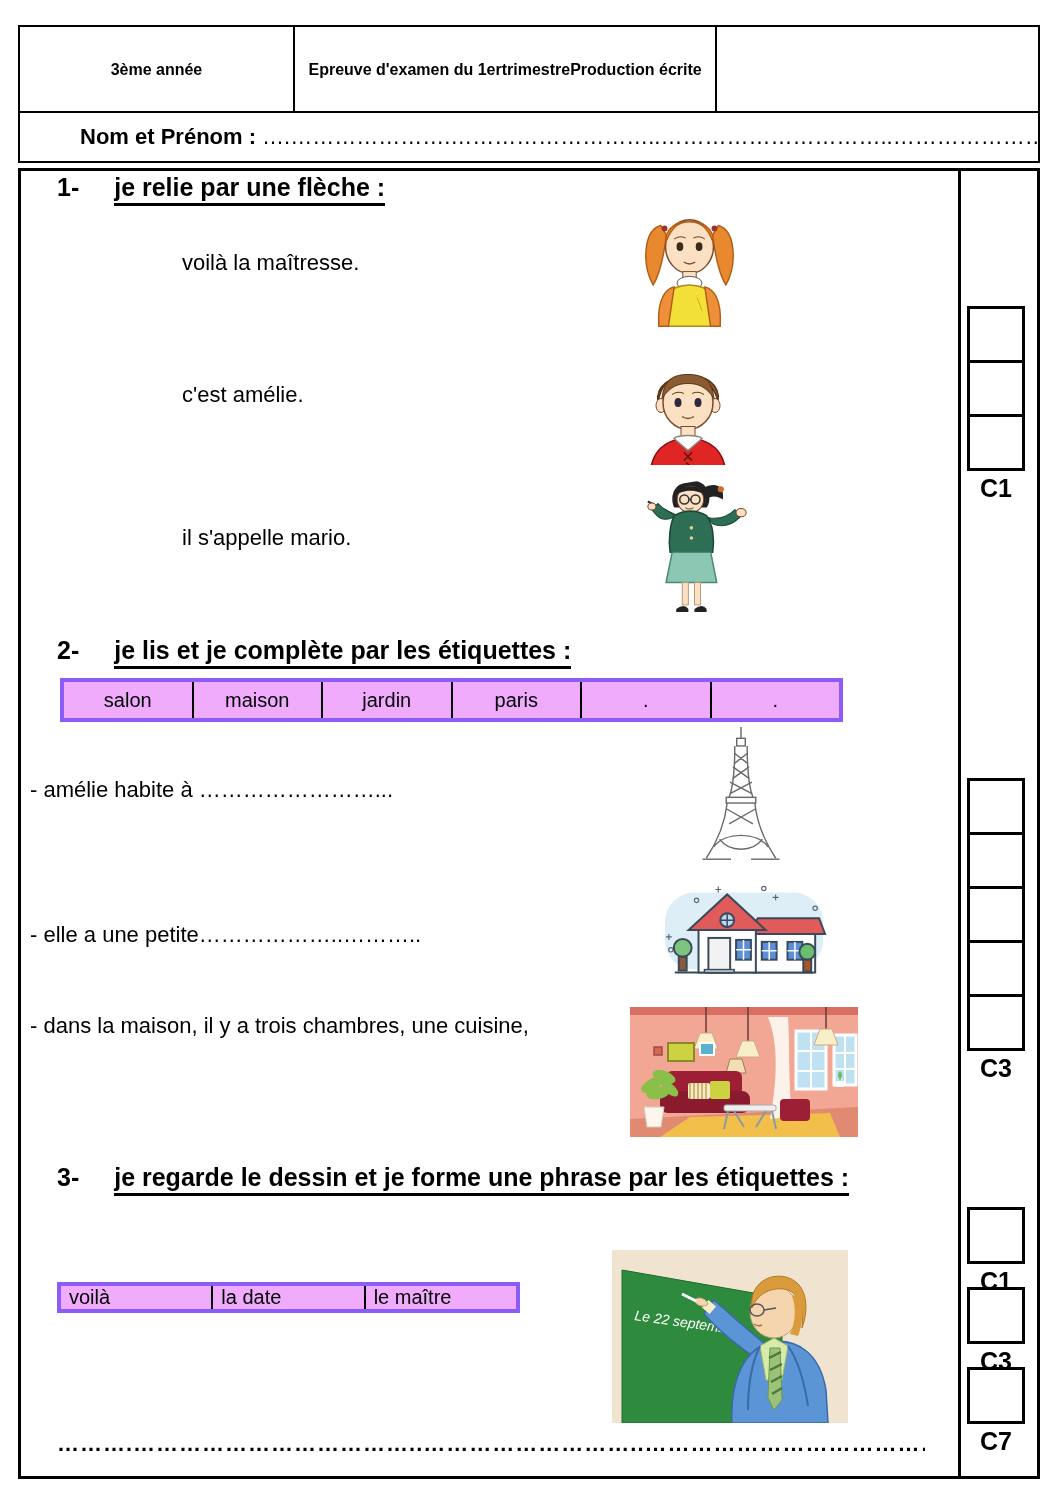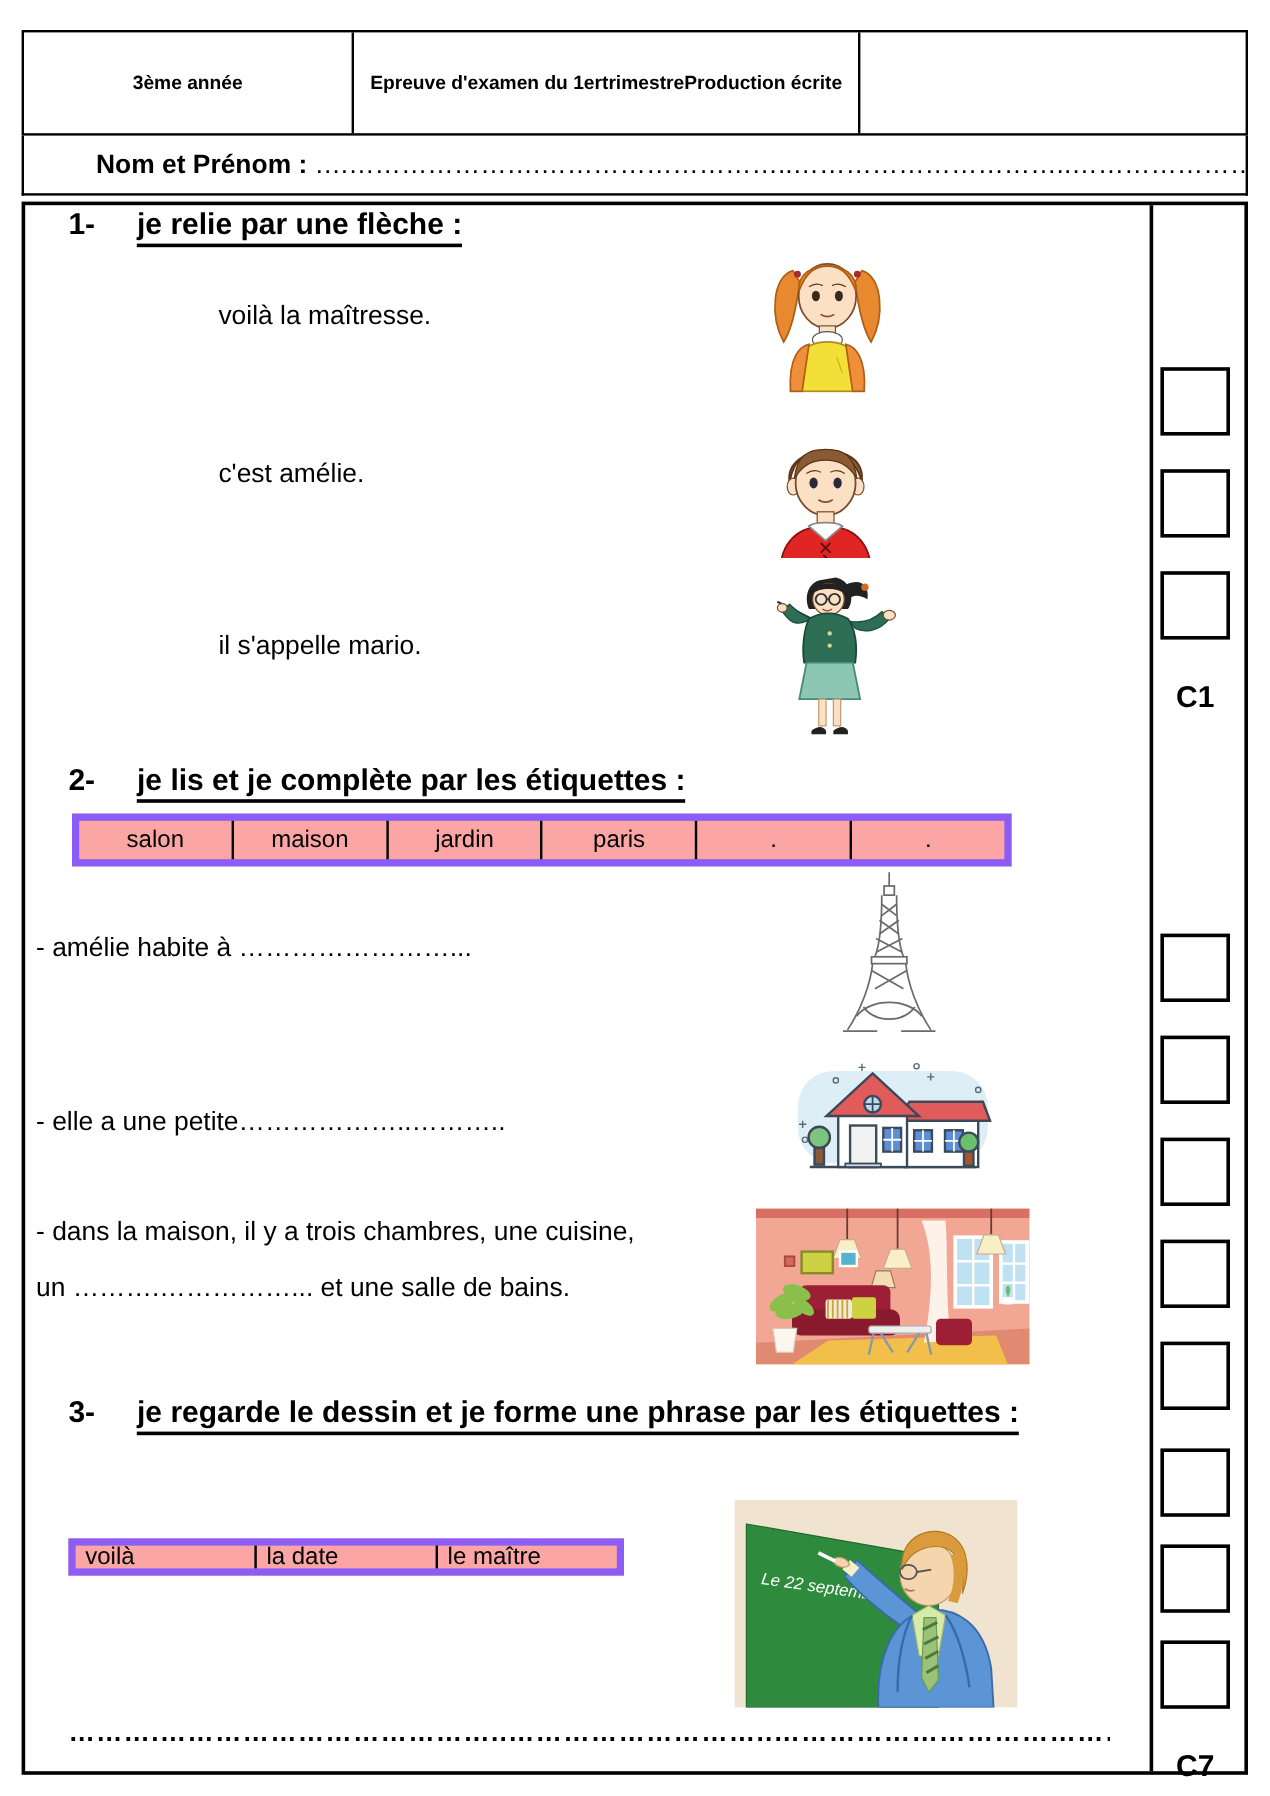--- a/index.html
+++ b/index.html
@@ -30,29 +30,29 @@
   .main{
     position:absolute;left:18px;top:168px;width:1022px;height:1311px;
     border:3px solid #000;box-sizing:border-box;
   }
   .vdivider{position:absolute;left:937px;top:0;width:3px;height:100%;background:#000;}
   .abs{position:absolute;}
   .sec-title{font-size:25px;font-weight:bold;white-space:nowrap;}
   .sec-title .u{border-bottom:3px solid #000;padding-bottom:2px;margin-left:28px;}
   .body-txt{font-size:22px;white-space:nowrap;}
   
-  .tag-table{display:flex;border:6px solid #8b5cf6;box-sizing:border-box;background:#fca5a5;}
+  .tag-table{display:flex;border:4px solid #8b5cf6;box-sizing:border-box;background:#f0abfc;}
   .tag-cell{
     flex:1;border-right:2px solid #000;box-sizing:border-box;
     display:flex;align-items:center;justify-content:center;font-size:20px;
   }
   .tag-cell:last-child{border-right:none;}
   .tag-cell-left{justify-content:flex-start;padding-left:8px;}
   
-  .score-stack{display:flex;flex-direction:column;align-items:center;gap:31px;}
+  .score-stack{display:flex;flex-direction:column;align-items:center;}
   .score-box{width:52px;height:51px;border:3px solid #000;background:#fff;margin-bottom:-3px;box-sizing:content-box;}
   .score-label{font-weight:bold;font-size:25px;margin-top:6px;text-align:center;}
   .dots-line{font-size:22px;font-weight:bold;white-space:nowrap;overflow:hidden;letter-spacing:1px;}
   .img-slot svg{display:block;width:100%;height:100%;}
 </style>
 </head>
 <body>
 
 <div class="page">
 
@@ -172,21 +172,20 @@
       <div class="tag-cell">maison</div>
       <div class="tag-cell">jardin</div>
       <div class="tag-cell">paris</div>
       <div class="tag-cell">.</div>
       <div class="tag-cell">.</div>
     </div>
 
     <div class="abs body-txt" style="left:9px;top:606px;">- amélie habite à ……………………...</div>
     <div class="abs body-txt" style="left:9px;top:751px;">- elle a une petite………………..………..</div>
     <div class="abs body-txt" style="left:9px;top:842px;">- dans la maison, il y a trois chambres, une cuisine,</div>
-    <div class="abs body-txt" style="left:9px;top:889px;">un ……….……………... et une salle de bains.</div>
 
     <div class="abs img-slot" style="left:679px;top:554px;width:82px;height:138px;">
       <svg viewBox="0 0 85 145">
         <rect width="85" height="145" fill="#ffffff"></rect>
         <g fill="none" stroke="#6a6a6a" stroke-width="1.5">
           <line x1="42.5" y1="2" x2="42.5" y2="14"></line>
           <rect x="38" y="14" width="9" height="8"></rect>
           <path d="M36,22 C36,52 34,66 30,76 M49,22 C49,52 51,66 55,76"></path>
           <rect x="27" y="76" width="31" height="6"></rect>
           <path d="M28,82 C26,100 18,122 6,140 M57,82 C59,100 67,122 79,140"></path>

